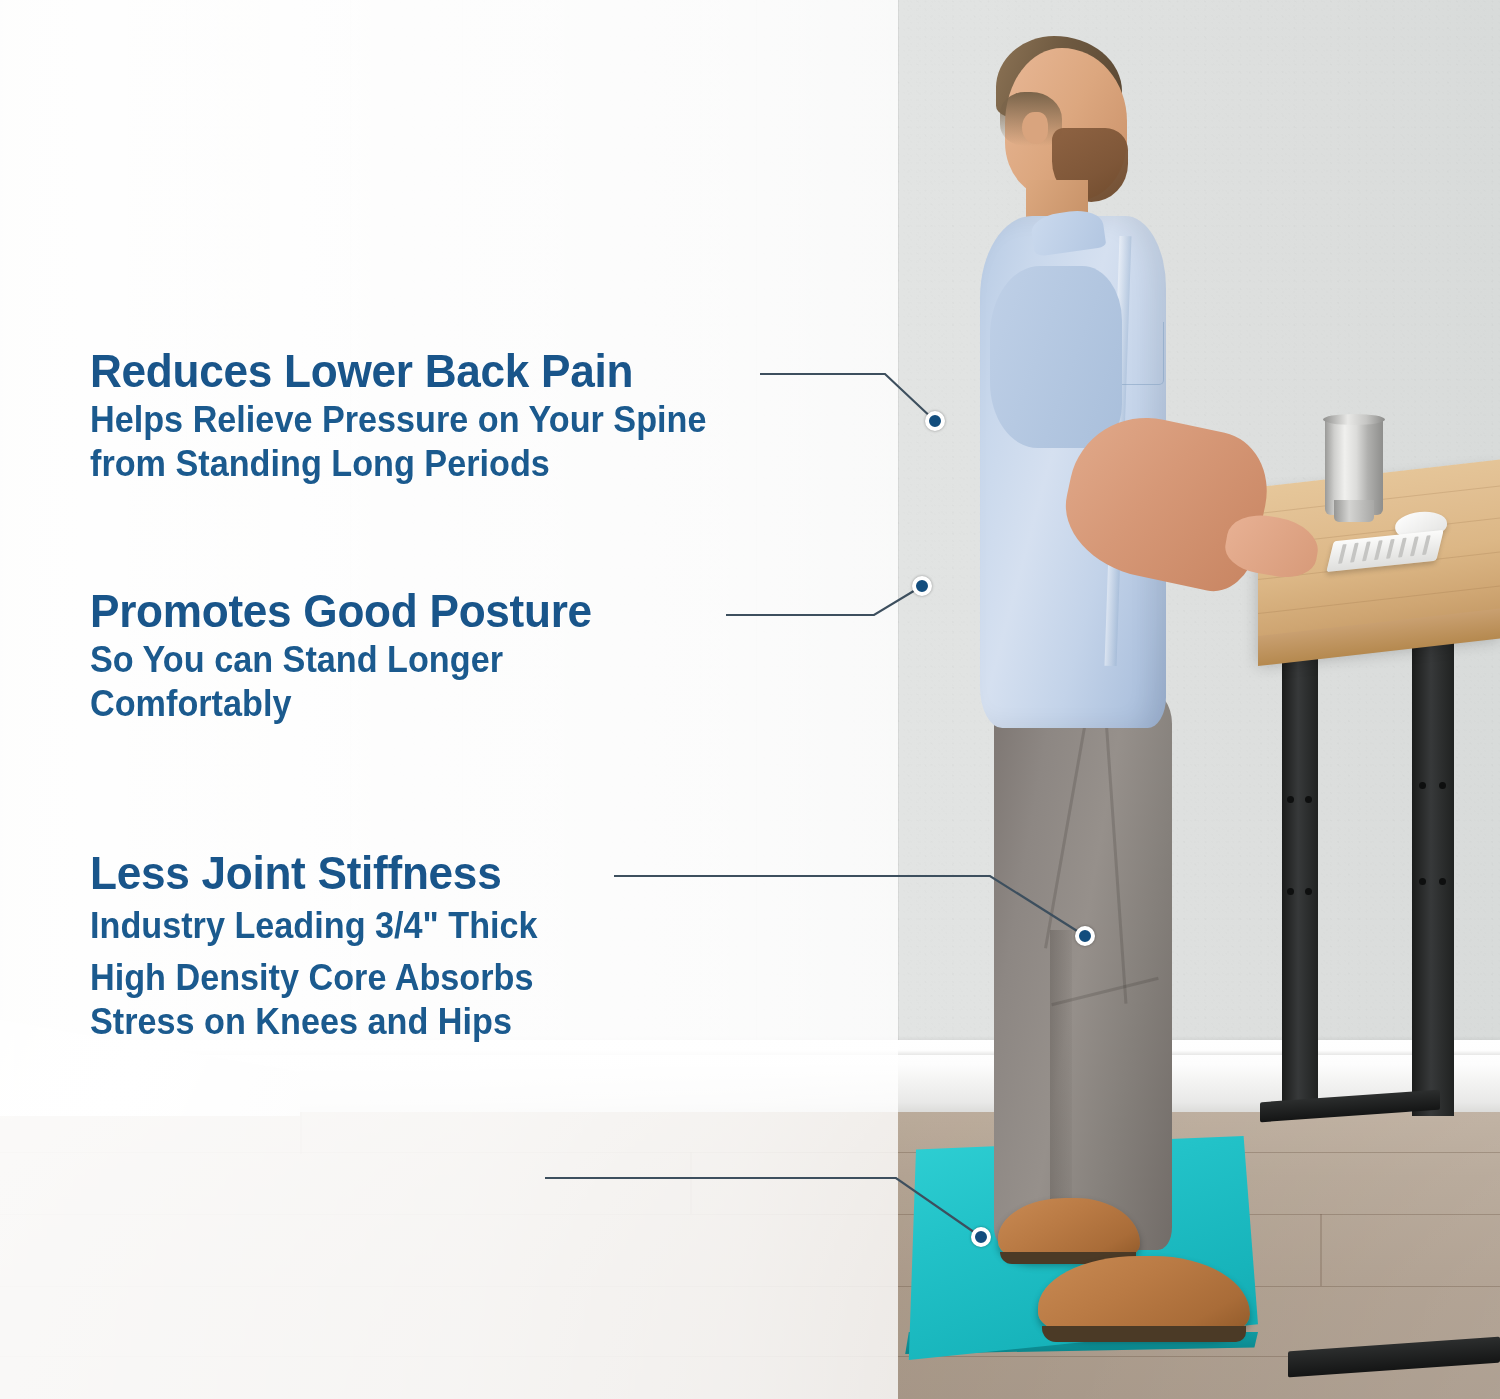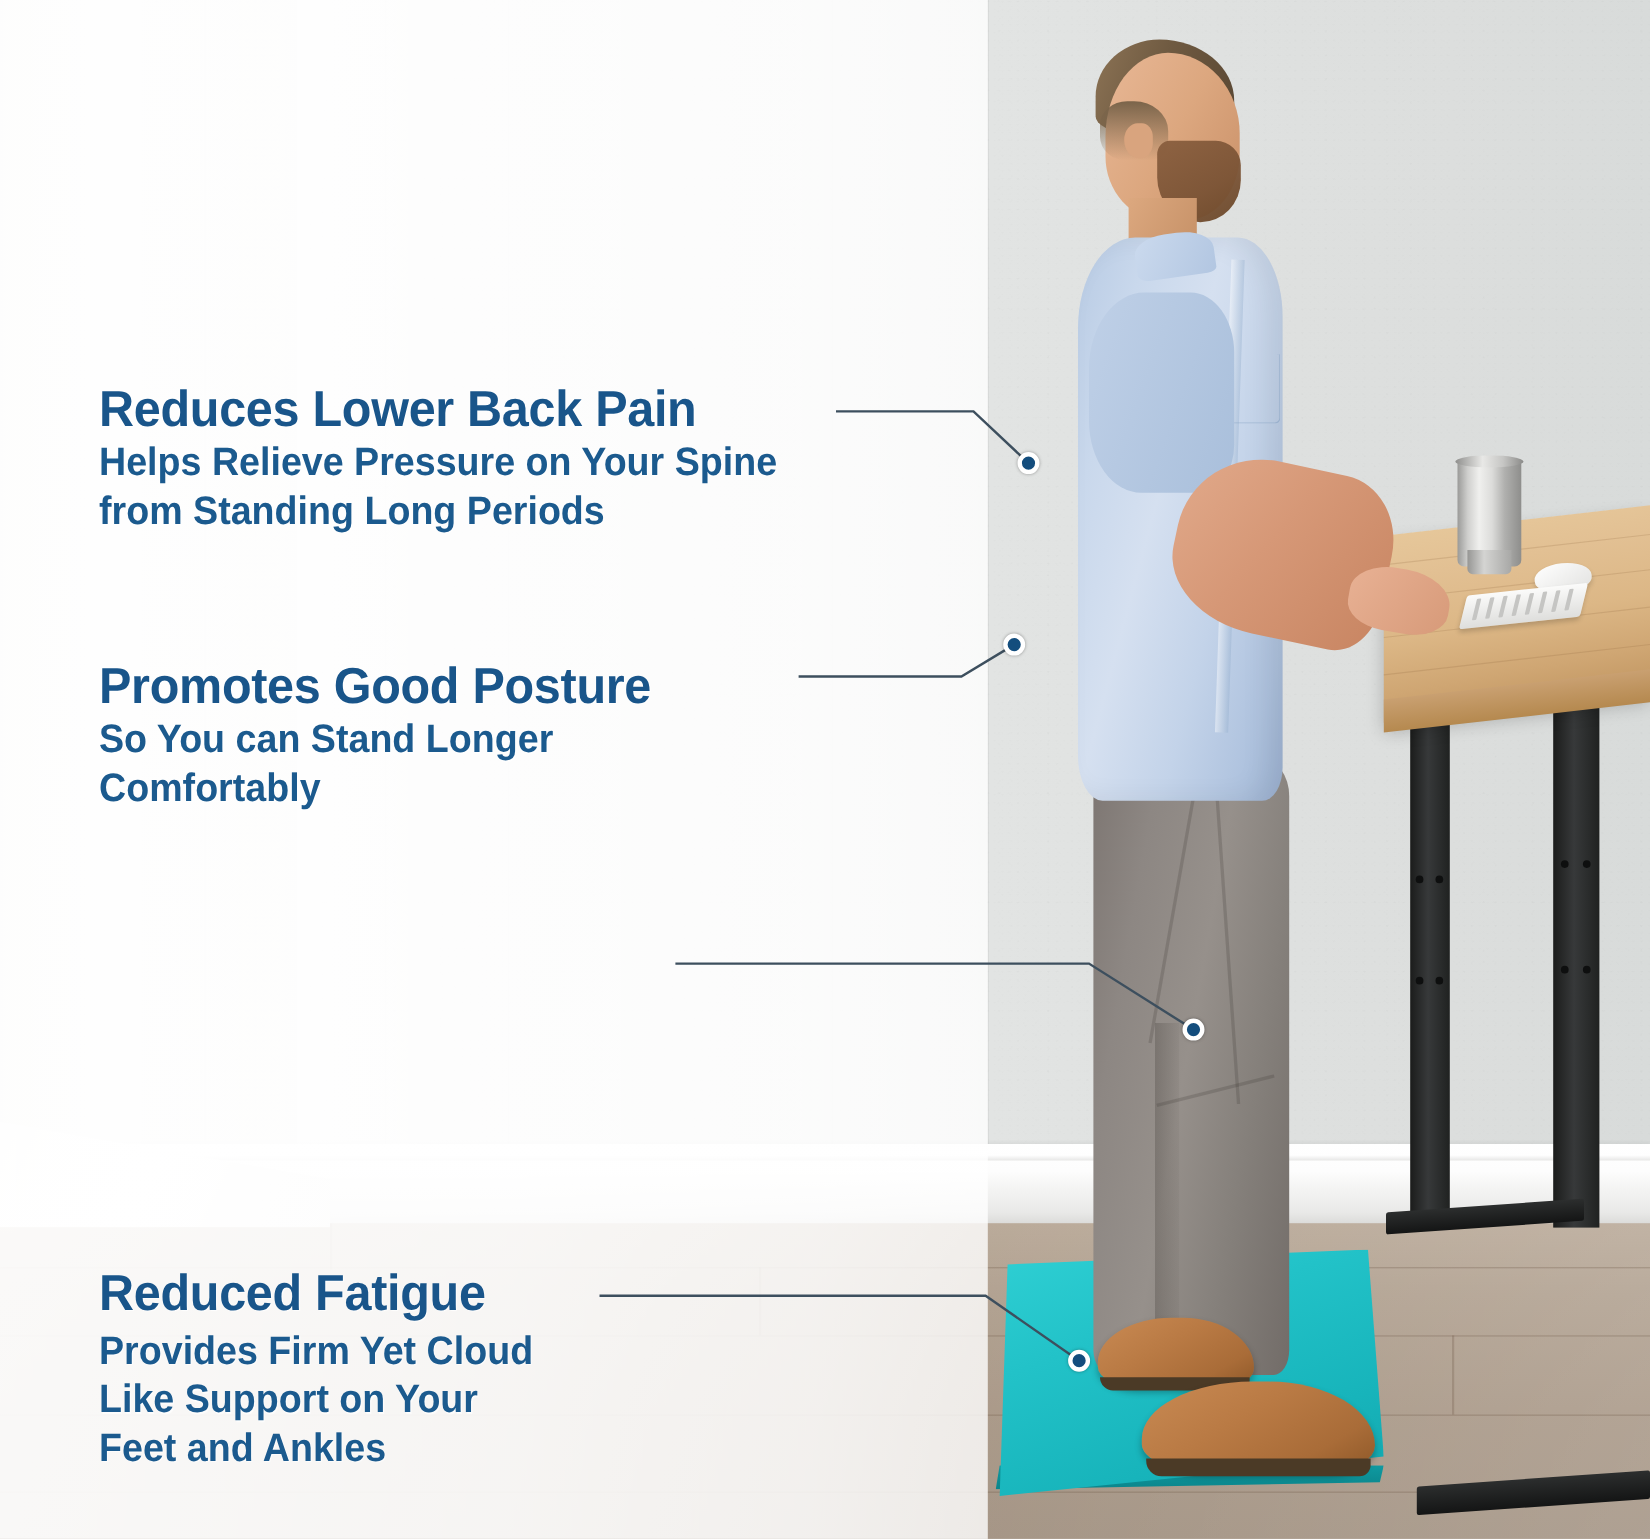--- a/index.html
+++ b/index.html
@@ -421,27 +421,27 @@
   <div class="dot" style="left:1075px;top:926px"></div>
   <div class="dot" style="left:971px;top:1227px"></div>
 
 
   <div class="benefit" style="left:90px;top:344px">
     <div class="benefit-title">Reduces Lower Back Pain</div>
     <div class="benefit-sub">Helps Relieve Pressure on Your Spine</div>
     <div class="benefit-sub">from Standing Long Periods</div>
   </div>
 
-  <div class="benefit" style="left:90px;top:596px">
+  <div class="benefit" style="left:90px;top:584px">
     <div class="benefit-title">Promotes Good Posture</div>
     <div class="benefit-sub">So You can Stand Longer</div>
     <div class="benefit-sub">Comfortably</div>
   </div>
 
-
-  <div class="benefit" style="left:90px;top:1148px">
-    <div class="benefit-title">Reduced Fatigue</div>
-    <div class="benefit-sub" style="margin-top:4px">Provides Firm Yet Cloud</div>
-    <div class="benefit-sub">Like Support on Your</div>
-    <div class="benefit-sub">Feet and Ankles</div>
+  <div class="benefit" style="left:90px;top:846px">
+    <div class="benefit-title">Less Joint Stiffness</div>
+    <div class="benefit-sub" style="margin-top:4px">Industry Leading 3/4" Thick</div>
+    <div class="benefit-sub" style="margin-top:8px">High Density Core Absorbs</div>
+    <div class="benefit-sub">Stress on Knees and Hips</div>
   </div>
 
+
 </div>
 
 </body></html>

